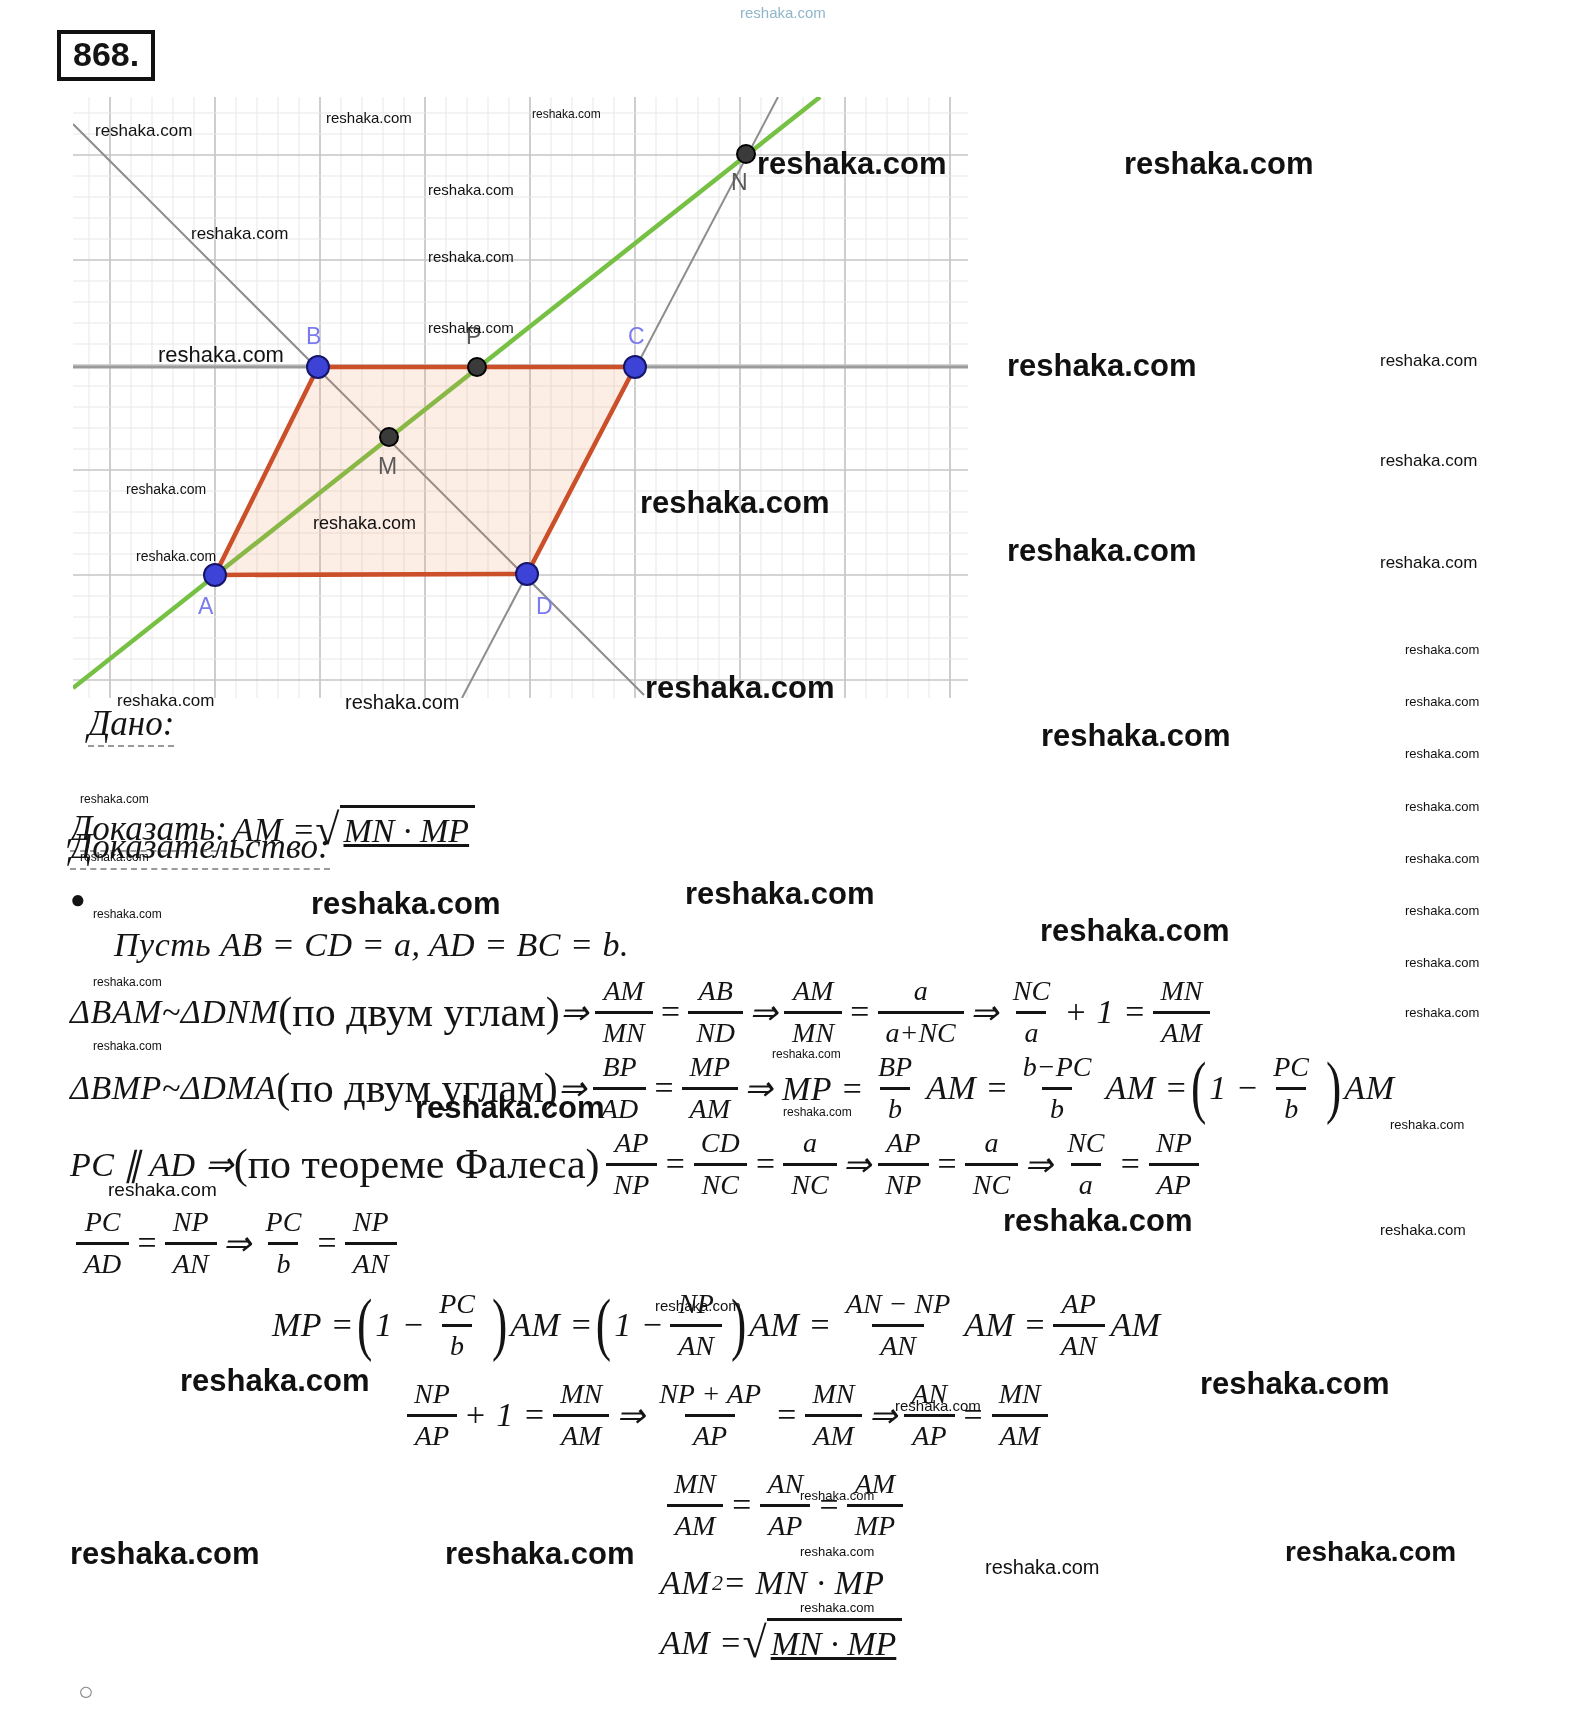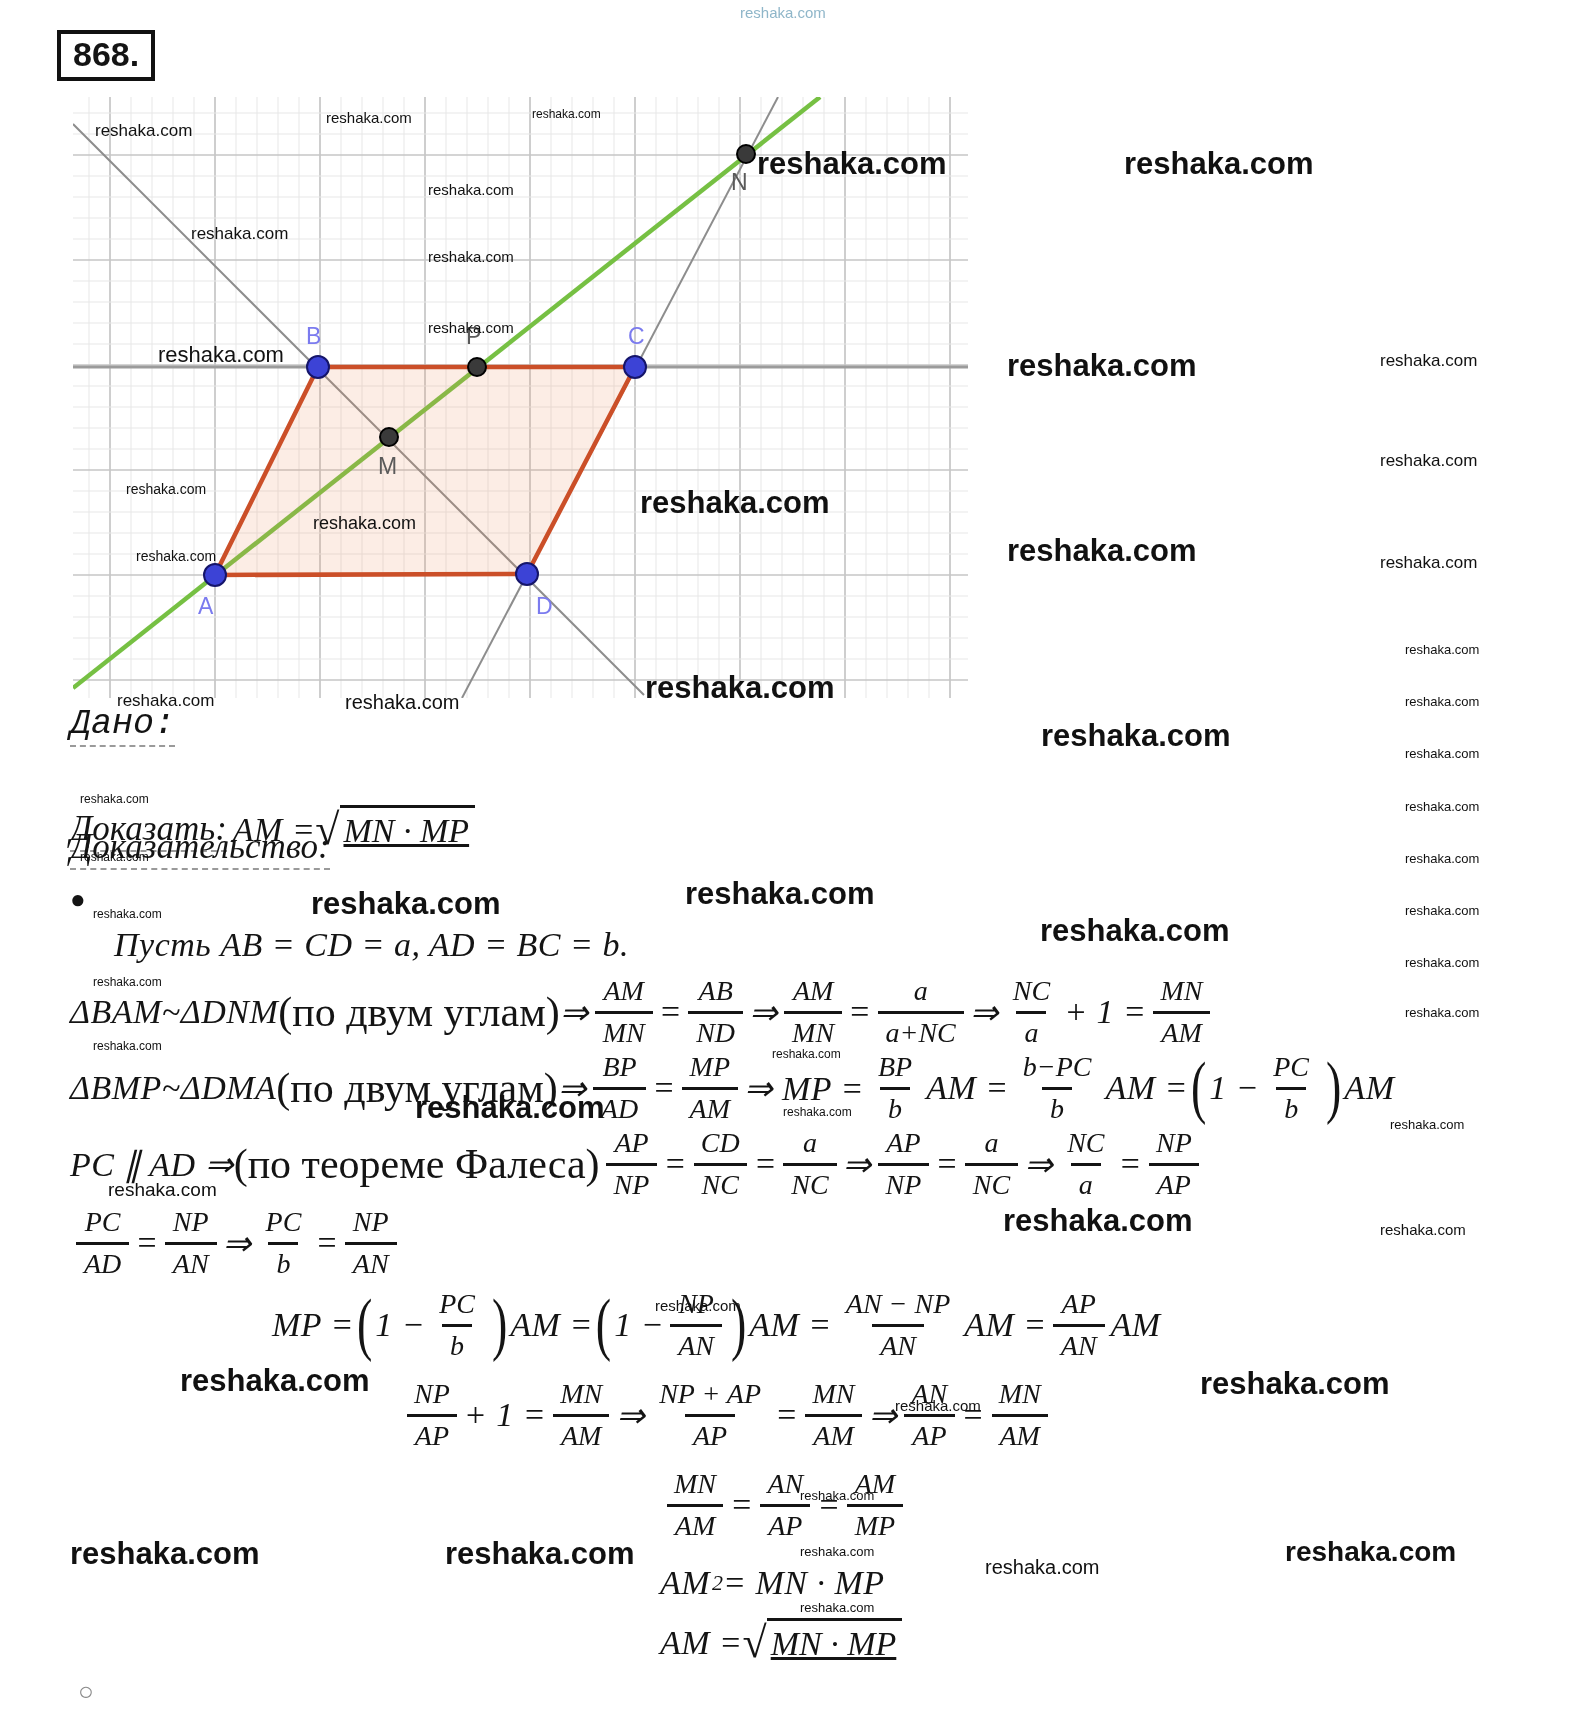--- a/index.html
+++ b/index.html
@@ -86,21 +86,21 @@
       <span class="wm" style="left: 985px; top: 1557px; font-size: 20px;">reshaka.com</span>
       <span class="wm" style="left: 772px; top: 1048px; font-size: 12px;">reshaka.com</span>
       <span class="wm" style="left: 783px; top: 1106px; font-size: 12px;">reshaka.com</span>
       <span class="wm" style="left: 655px; top: 1298px; font-size: 15px;">reshaka.com</span>
       <span class="wm" style="left: 895px; top: 1398px; font-size: 15px;">reshaka.com</span>
       <span class="wm" style="left: 800px; top: 1489px; font-size: 13px;">reshaka.com</span>
       <span class="wm" style="left: 800px; top: 1545px; font-size: 13px;">reshaka.com</span>
       <span class="wm" style="left: 800px; top: 1601px; font-size: 13px;">reshaka.com</span>
     </div>
   <div id="formula-layer">
-      <div class="fline" style="left: 70px; top: 679px; font-family: Liberation Mono, monospace;">
+      <div class="fline" style="left: 88px; top: 679px;">
         <span class="lbl">Дано:</span>
       </div>
       <div class="fline" style="left: 70px; top: 784px;">
         <span class="lbl">Доказать:</span>
         <span class="mtxt"> AM = </span>
         <span class="rad">√</span>
         <span class="bar">MN · MP</span>
       </div>
       <div class="fline" style="left: 70px; top: 802px;">
         <span class="lbl">Доказательство:</span>

